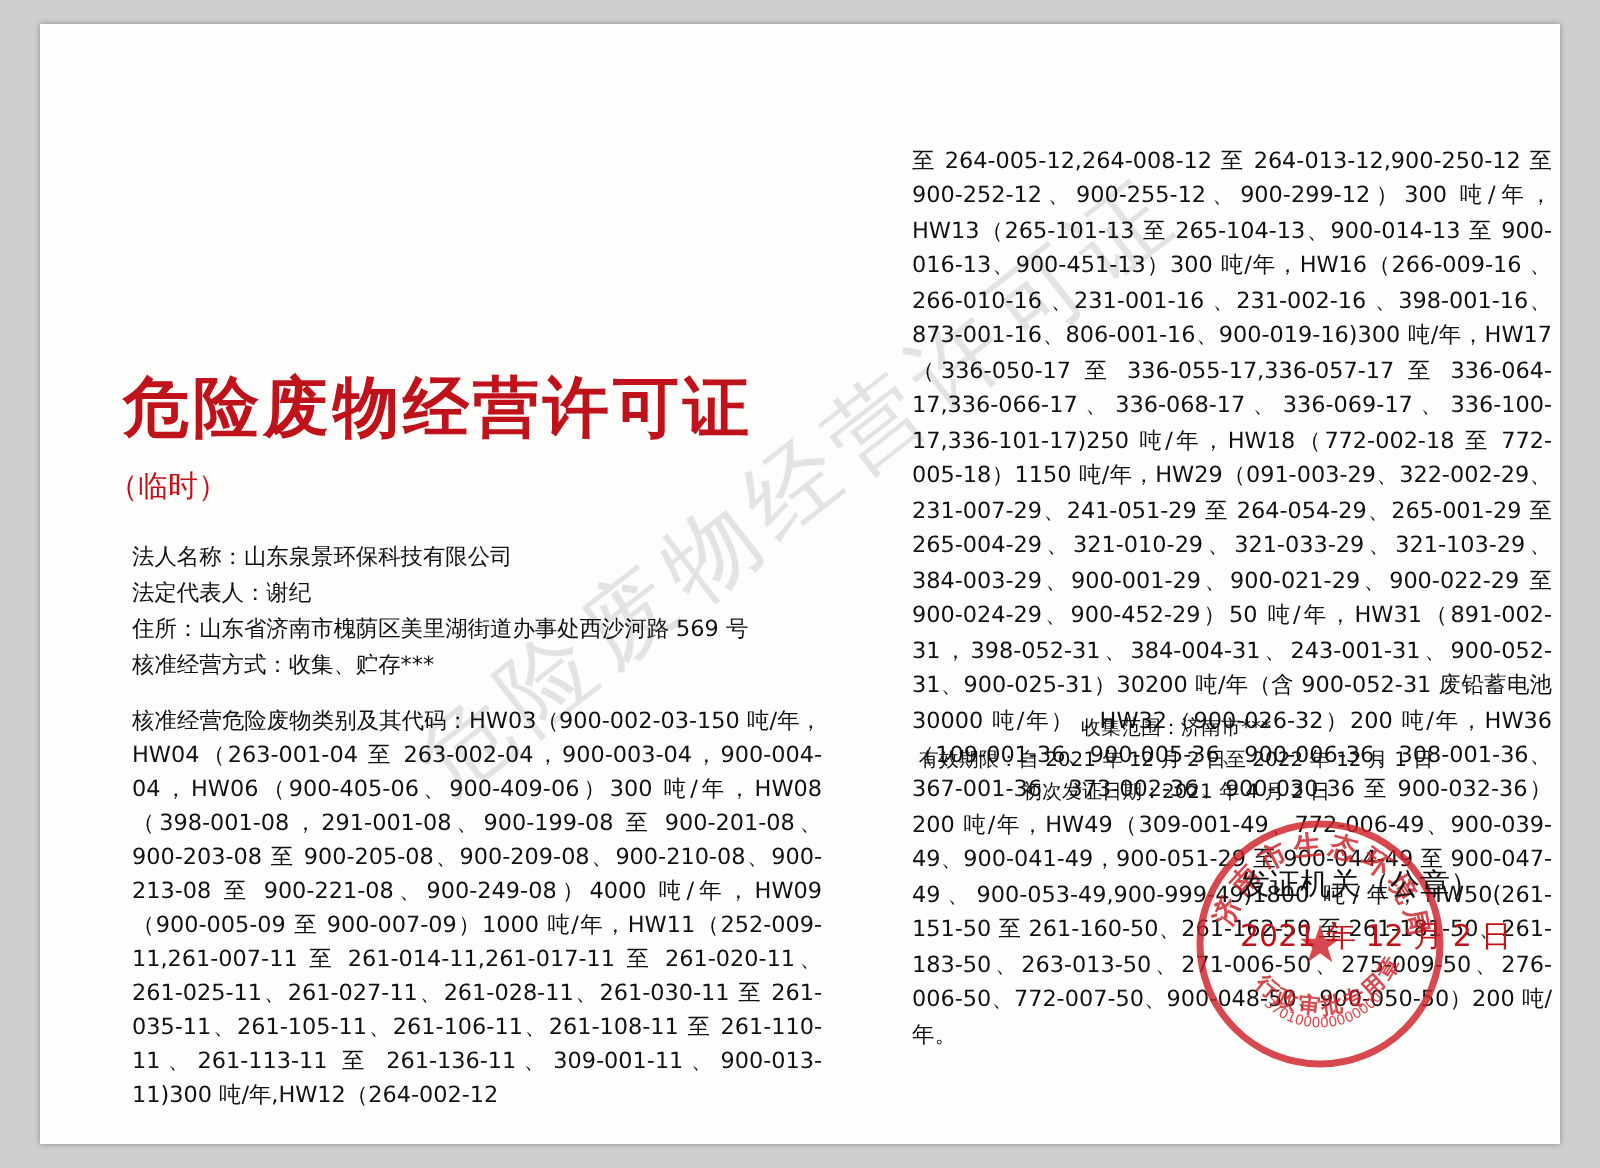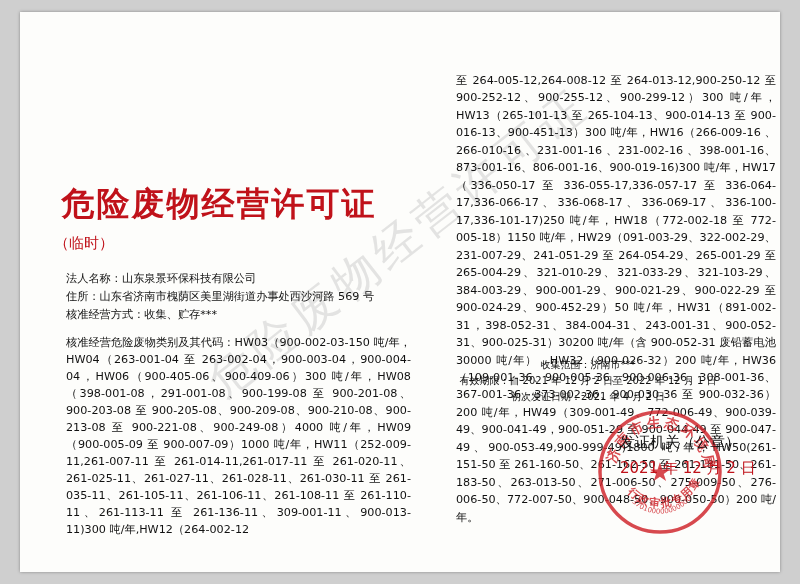--- a/index.html
+++ b/index.html
@@ -136,20 +136,23 @@
 
 
   <div class="title">危险废物经营许可证</div>
   <div class="subtitle">（临时）</div>
 
   <div class="watermark">危险废物经营许可证</div>
 
   <div class="left-col">
     <p class="fld">
       <span class="lbl">法人名称：</span><span class="val">山东泉景环保科技有限公司</span>
+    </p>
+    <p class="fld">
+      <span class="lbl">法定代表人：</span><span class="val">谢纪</span>
     </p>
     <p class="fld">
       <span class="lbl">住所：</span><span class="val">山东省济南市槐荫区美里湖街道办事处西沙河路 569 号</span>
     </p>
     <p class="fld">
       <span class="lbl">核准经营方式：</span><span class="val">收集、贮存***</span>
     </p>
     <p class="wrap-block">
       <span class="lbl">核准经营危险废物类别及其代码：</span><span class="val">HW03（900-002-03-150 吨/年，HW04（263-001-04 至 263-002-04，900-003-04，900-004-04，HW06（900-405-06、900-409-06）300 吨/年，HW08（398-001-08，291-001-08、900-199-08 至 900-201-08、900-203-08 至 900-205-08、900-209-08、900-210-08、900-213-08 至 900-221-08、900-249-08）4000 吨/年，HW09（900-005-09 至 900-007-09）1000 吨/年，HW11（252-009-11,261-007-11 至 261-014-11,261-017-11 至 261-020-11、261-025-11、261-027-11、261-028-11、261-030-11 至 261-035-11、261-105-11、261-106-11、261-108-11 至 261-110-11、261-113-11 至 261-136-11、309-001-11、900-013-11)300 吨/年,HW12（264-002-12</span>
     </p>

